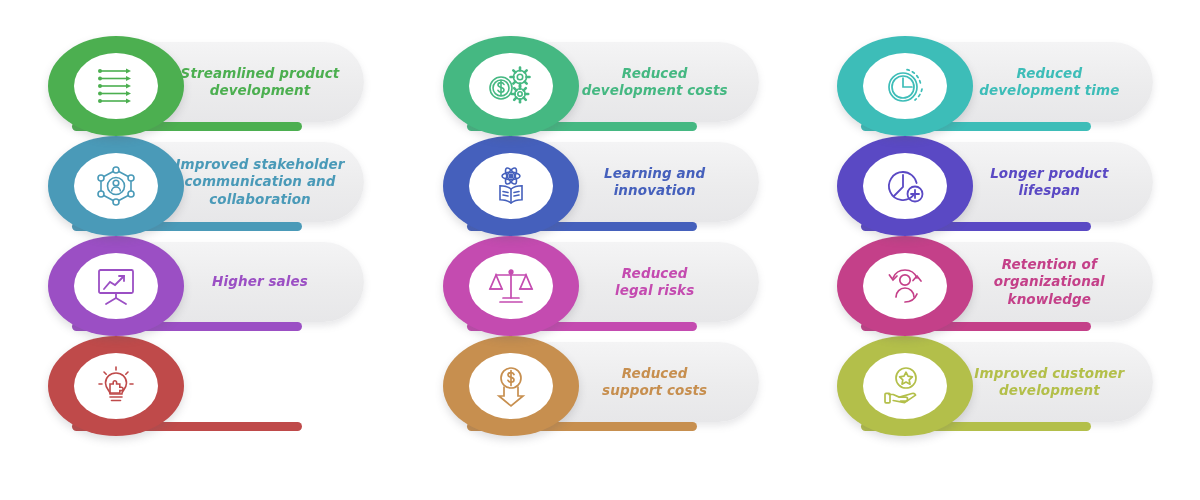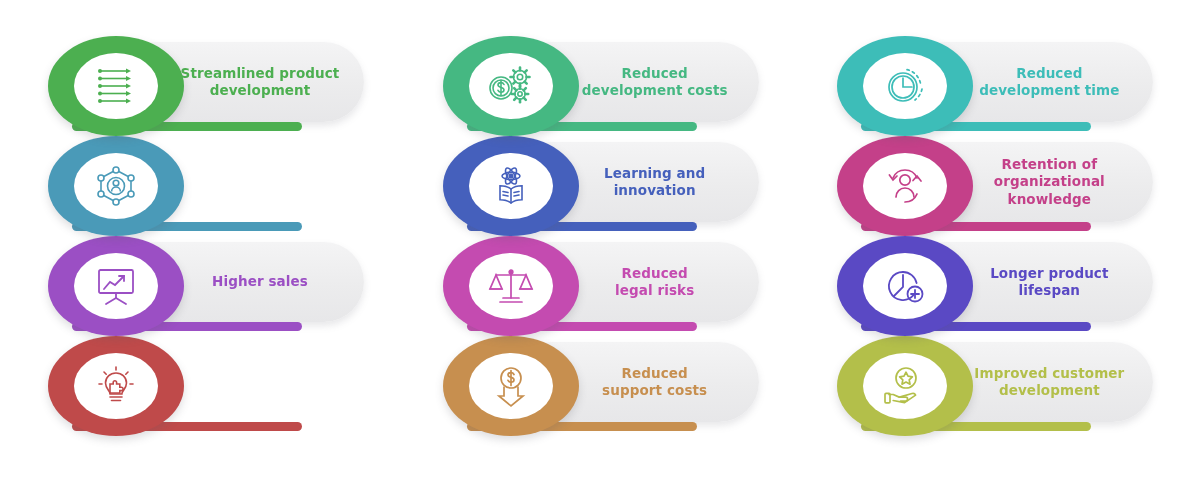--- a/index.html
+++ b/index.html
@@ -20,20 +20,21 @@
   .column{
     position:relative;
     display:flex;
     flex-direction:column;
   }
   .item{
     position:relative;
     height:100px;
     display:flex;
     align-items:flex-start;
+    font-style:italic;
   }
   
   .item.r0{ z-index:40; }
   .item.r1{ z-index:30; }
   .item.r2{ z-index:20; }
   .item.r3{ z-index:10; }
 
   
   .card{
     position:absolute;
@@ -113,20 +114,25 @@
               <line x1="6" y1="29.5" x2="33" y2="29.5" stroke="#4caf50" stroke-width="1.6"></line>
               <path d="M31 26.9 L36 29.5 L31 32.1 Z" fill="#4caf50"></path>
               <circle cx="5" cy="37" r="2" fill="#4caf50"></circle>
               <line x1="6" y1="37" x2="33" y2="37" stroke="#4caf50" stroke-width="1.6"></line>
               <path d="M31 34.4 L36 37 L31 39.6 Z" fill="#4caf50"></path>
             </svg>
           </div>
         </div>
       </div>
       <div class="item r1">
+        <div class="card">
+          <div class="card-label" style="color: rgb(74, 154, 184);">Improved stakeholder
+communication and
+collaboration</div>
+        </div>
         <div class="bar" style="background: rgb(74, 154, 184);"></div>
         <div class="ring" style="background: rgb(74, 154, 184);">
           <div class="ring-inner">
             <svg width="46" height="46" viewBox="0 0 46 46" fill="none" stroke="#4a9ab8" stroke-width="1.6">
               <path d="M23 7 L38 15 L38 31 L23 39 L8 31 L8 15 Z"></path>
               <circle cx="23" cy="23" r="8.5"></circle>
               <circle cx="23" cy="20" r="2.8"></circle>
               <path d="M18.6 28.4c0-2.6 2-4.4 4.4-4.4s4.4 1.8 4.4 4.4"></path>
               <circle cx="23" cy="7" r="3" fill="#fff"></circle>
               <circle cx="38" cy="15" r="3" fill="#fff"></circle>
@@ -290,59 +296,59 @@
             <svg width="48" height="46" viewBox="0 0 48 46" fill="none" stroke="#3dbdb8" stroke-width="1.7" stroke-linecap="round">
               <circle cx="22" cy="24" r="14"></circle>
               <circle cx="22" cy="24" r="11"></circle>
               <polyline points="22,15 22,24 31,24"></polyline>
               <path d="M26 6.6 A18 18 0 0 1 39.4 20" stroke-dasharray="2.4 3.4"></path>
               <path d="M41 26 A18 18 0 0 1 34 37" stroke-dasharray="2.4 3.4"></path>
             </svg>
           </div>
         </div>
       </div>
+      <div class="item r1">
+        <div class="card">
+          <div class="card-label" style="color: rgb(90, 73, 196);">Longer product
+lifespan</div>
+        </div>
+        <div class="bar" style="background: rgb(90, 73, 196);"></div>
+        <div class="ring" style="background: rgb(90, 73, 196);">
+          <div class="ring-inner">
+            <svg width="48" height="46" viewBox="0 0 48 46" fill="none" stroke="#5a49c4" stroke-width="1.8" stroke-linecap="round">
+              <path d="M22 9 A14 14 0 1 0 32.5 32.2"></path>
+              <path d="M22 9 A14 14 0 0 1 35.6 20"></path>
+              <polyline points="22,12 22,24 13,33"></polyline>
+              <circle cx="34" cy="31" r="7.5"></circle>
+              <line x1="34" y1="27" x2="34" y2="35"></line>
+              <line x1="30" y1="31" x2="38" y2="31"></line>
+            </svg>
+          </div>
+        </div>
+      </div>
       <div class="item r2">
         <div class="card">
           <div class="card-label" style="color: rgb(196, 64, 137);">Retention of
 organizational
 knowledge</div>
         </div>
         <div class="bar" style="background: rgb(196, 64, 137);"></div>
         <div class="ring" style="background: rgb(196, 64, 137);">
           <div class="ring-inner">
             <svg width="48" height="44" viewBox="0 0 48 44" fill="none" stroke="#c44089" stroke-width="1.7" stroke-linecap="round">
               <circle cx="24" cy="16" r="5.2"></circle>
               <path d="M15 33c0-5 4-9 9-9s9 4 9 9"></path>
               <path d="M12 14 A13 13 0 0 1 24 6 A13 13 0 0 1 36 14"></path>
               <path d="M8.4 11 L12 16 L16 12"></path>
               <path d="M40 17 L36 12 L32 16.5"></path>
               <path d="M36 30 A13 13 0 0 1 24 38"></path>
             </svg>
           </div>
         </div>
       </div>
-      <div class="item r1">
-        <div class="card">
-          <div class="card-label" style="color: rgb(90, 73, 196);">Longer product
-lifespan</div>
-        </div>
-        <div class="bar" style="background: rgb(90, 73, 196);"></div>
-        <div class="ring" style="background: rgb(90, 73, 196);">
-          <div class="ring-inner">
-            <svg width="48" height="46" viewBox="0 0 48 46" fill="none" stroke="#5a49c4" stroke-width="1.8" stroke-linecap="round">
-              <path d="M22 9 A14 14 0 1 0 32.5 32.2"></path>
-              <path d="M22 9 A14 14 0 0 1 35.6 20"></path>
-              <polyline points="22,12 22,24 13,33"></polyline>
-              <circle cx="34" cy="31" r="7.5"></circle>
-              <line x1="34" y1="27" x2="34" y2="35"></line>
-              <line x1="30" y1="31" x2="38" y2="31"></line>
-            </svg>
-          </div>
-        </div>
-      </div>
       <div class="item r3">
         <div class="card">
           <div class="card-label" style="color: rgb(179, 191, 74);">Improved customer
 development</div>
         </div>
         <div class="bar" style="background: rgb(179, 191, 74);"></div>
         <div class="ring" style="background: rgb(179, 191, 74);">
           <div class="ring-inner">
             <svg width="48" height="44" viewBox="0 0 48 44" fill="none" stroke="#b3bf4a" stroke-width="1.7" stroke-linejoin="round" stroke-linecap="round">
               <circle cx="25" cy="14" r="10"></circle>

